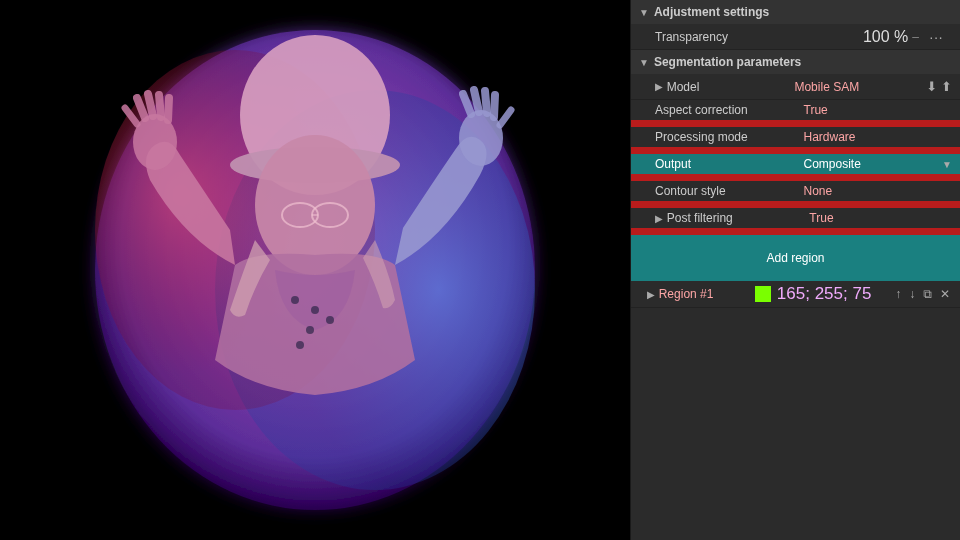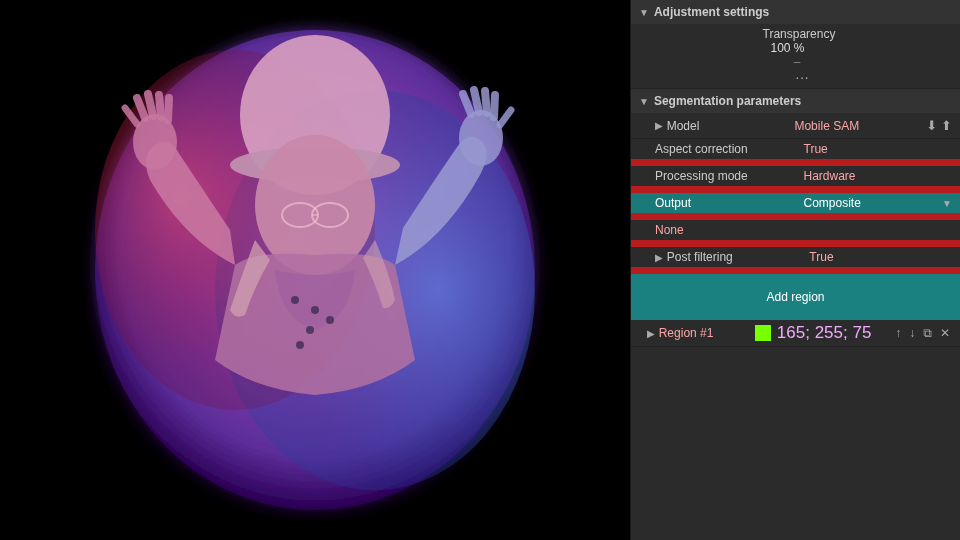--- a/index.html
+++ b/index.html
@@ -101,31 +101,30 @@
       margin-left: 6px;
       cursor: pointer;
     }
 
     .transparency-row {
       display: flex;
       align-items: center;
       padding: 3px 17px 3px 24px;
       min-height: 26px;
       border-bottom: 1px solid #222;
-      flex-direction: column;
     }
 
     .transparency-row .row-label {
       flex: 1;
     }
 
     .transparency-value {
       color: #ddd;
-      font-size: 12px;
-      margin-right: 23px;
+      font-size: 16px;
+      margin-right: 4px;
     }
 
     .transparency-dash {
       color: #888;
       font-size: 12px;
       margin-right: 4px;
       cursor: pointer;
     }
 
     .add-region-row {
@@ -324,20 +323,21 @@
 
   <div class="row selected">
     <span class="row-label" style="color:#ffffff;">Output</span>
     <span class="row-value dropdown-val" style="color:#fff;">
       <span>Composite</span>
       <span class="dropdown-arrow">▼</span>
     </span>
   </div>
 
   <div class="row">
+    <span class="row-label">Contour style</span>
     <span class="row-value">None</span>
   </div>
 
   <div class="row">
     <span class="arrow" style="font-size:10px;color:#aaa;margin-right:4px;">▶</span>
     <span class="row-label">Post filtering</span>
     <span class="row-value">True</span>
   </div>
 
   <div class="add-region-row">

